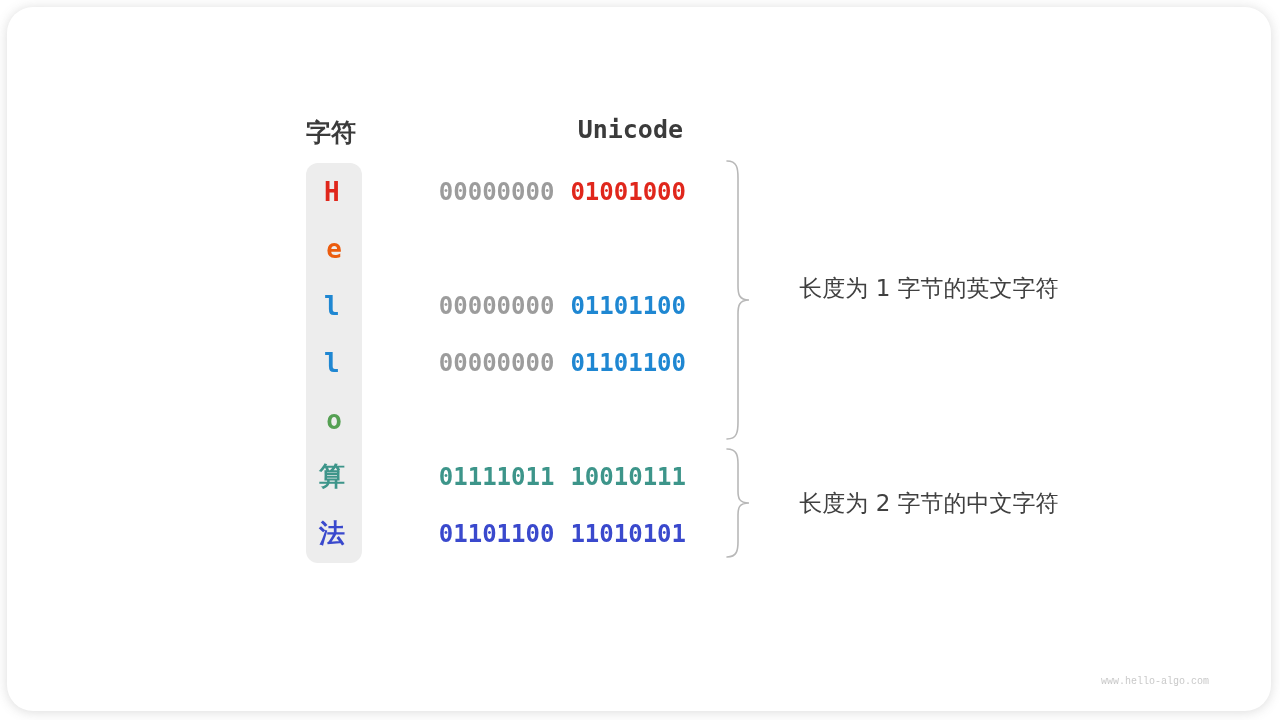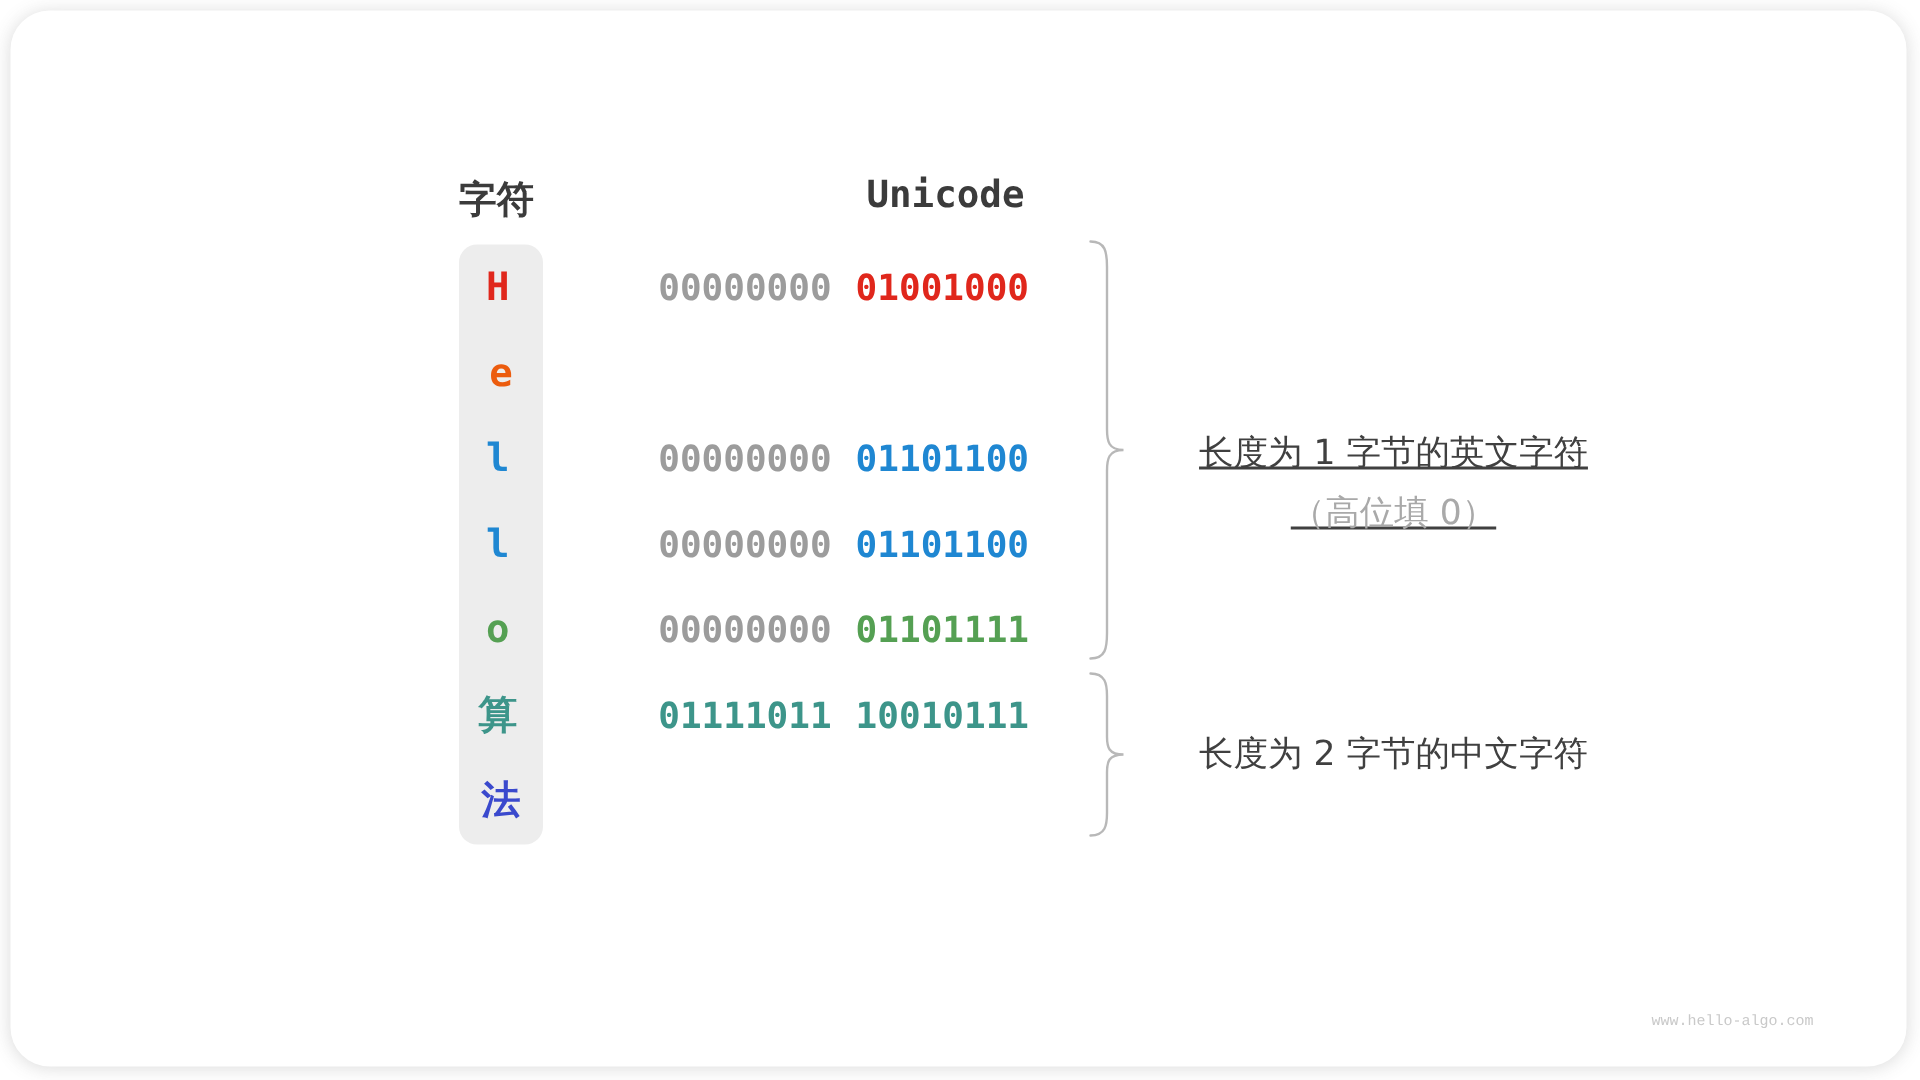--- a/index.html
+++ b/index.html
@@ -40,21 +40,21 @@
     font-family:"DejaVu Sans Mono", monospace;
     font-size:24px; font-weight:bold;
   }
   .b2 { margin-left:16px; }
   .brace { stroke-width:1.6; fill:none; }
   .brace path { stroke:currentColor; stroke-linecap:round; }
   .note {
     left:763px; width:332px; text-align:center;
     font-size:23px; line-height:40px; color:#404040;
   }
-  .note-group1 { top:282px;text-decoration:underline; }
+  .note-group1 { top:268px; }
   .note-line2 { color:#a9a9a9; }
   .note-group2 { top:483px; }
   .watermark {
     right:71px; top:676px;
     font-family:Liberation Mono, monospace;
     font-size:10px; color:#c9c9c9;
   }
 </style>
 </head>
 <body>
@@ -78,41 +78,40 @@
   <div class="row">
     <span class="char-cell" style="color: rgb(31, 135, 210);">l</span>
     <span class="bytes"><span class="b1" style="color: rgb(156, 156, 156);">00000000</span><span class="b2" style="color: rgb(31, 135, 210);">01101100</span></span>
   </div>
   <div class="row">
     <span class="char-cell" style="color: rgb(31, 135, 210);">l</span>
     <span class="bytes"><span class="b1" style="color: rgb(156, 156, 156);">00000000</span><span class="b2" style="color: rgb(31, 135, 210);">01101100</span></span>
   </div>
   <div class="row">
     <span class="char-cell" style="color: rgb(85, 160, 83);">o</span>
-    <span class="bytes"><span class="b1" style="color: rgb(156, 156, 156);">00000000</span><span class="b2" style="color: rgb(85, 160, 83);">01101111</span></span>
   </div>
   <div class="row">
     <span class="char-cell" style="color: rgb(61, 149, 138);">算</span>
     <span class="bytes"><span class="b1" style="color: rgb(61, 149, 138);">01111011</span><span class="b2" style="color: rgb(61, 149, 138);">10010111</span></span>
   </div>
   <div class="row">
     <span class="char-cell" style="color: rgb(58, 73, 205);">法</span>
+    <span class="bytes"><span class="b1" style="color: rgb(58, 73, 205);">01101100</span><span class="b2" style="color: rgb(58, 73, 205);">11010101</span></span>
   </div>
 </div>
 
 <svg class="abs brace" style="left: 724px; top: 160px; color: rgb(184, 184, 184);" width="28" height="280">
   <path d="M 3 1 C 13 1 14 8 14 18 L 14 126 C 14 134 15 140 25 140 C 15 140 14 146 14 154 L 14 262 C 14 272 13 279 3 279"></path>
 </svg>
 
 <svg class="abs brace" style="left: 724px; top: 448px; color: rgb(184, 184, 184);" width="28" height="110">
   <path d="M 3 1 C 13 1 14 8 14 16 L 14 43 C 14 50 15 55 25 55 C 15 55 14 60 14 67 L 14 94 C 14 102 13 109 3 109"></path>
 </svg>
 
 <div class="abs note note-group1">
   <div style="color: rgb(64, 64, 64);">长度为 1 字节的英文字符</div>
-  <div class="note-line2" style="color: rgb(169, 169, 169);">（高位填 0）</div>
 </div>
 
 <div class="abs note note-group2">
   <div style="color: rgb(64, 64, 64);">长度为 2 字节的中文字符</div>
 </div>
 
 <div class="abs watermark" style="color: rgb(201, 201, 201);">www.hello-algo.com</div>
 
 </body></html>

